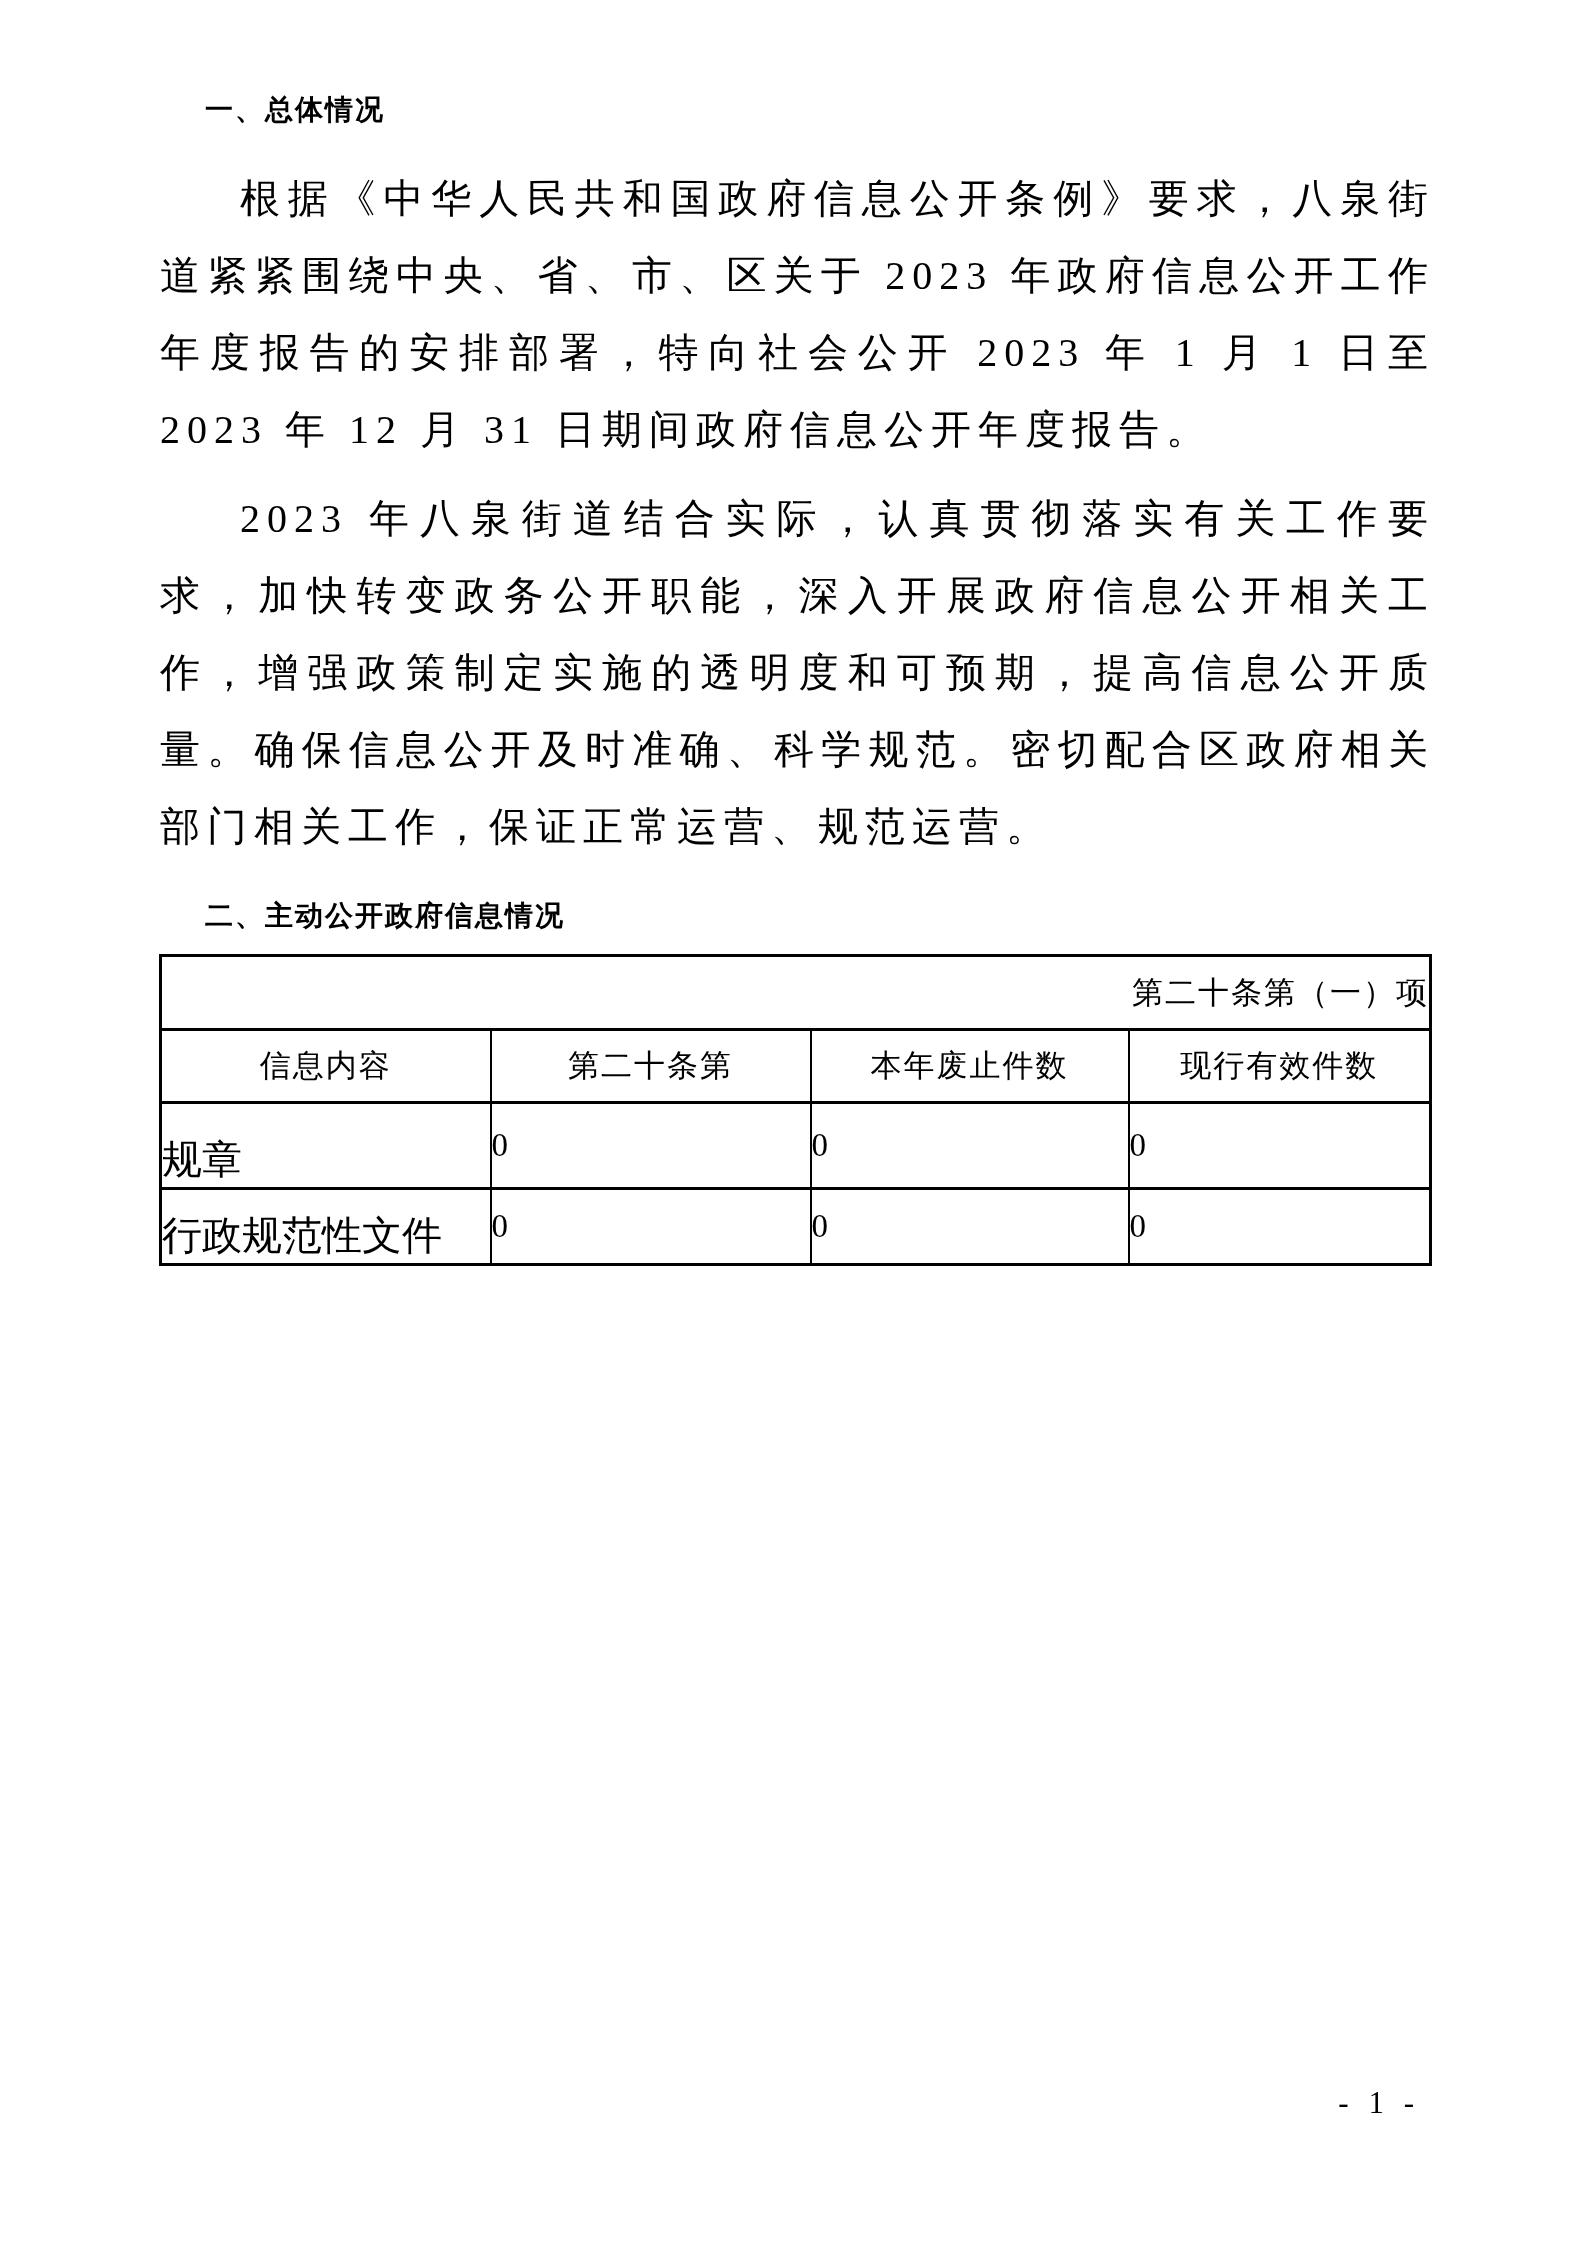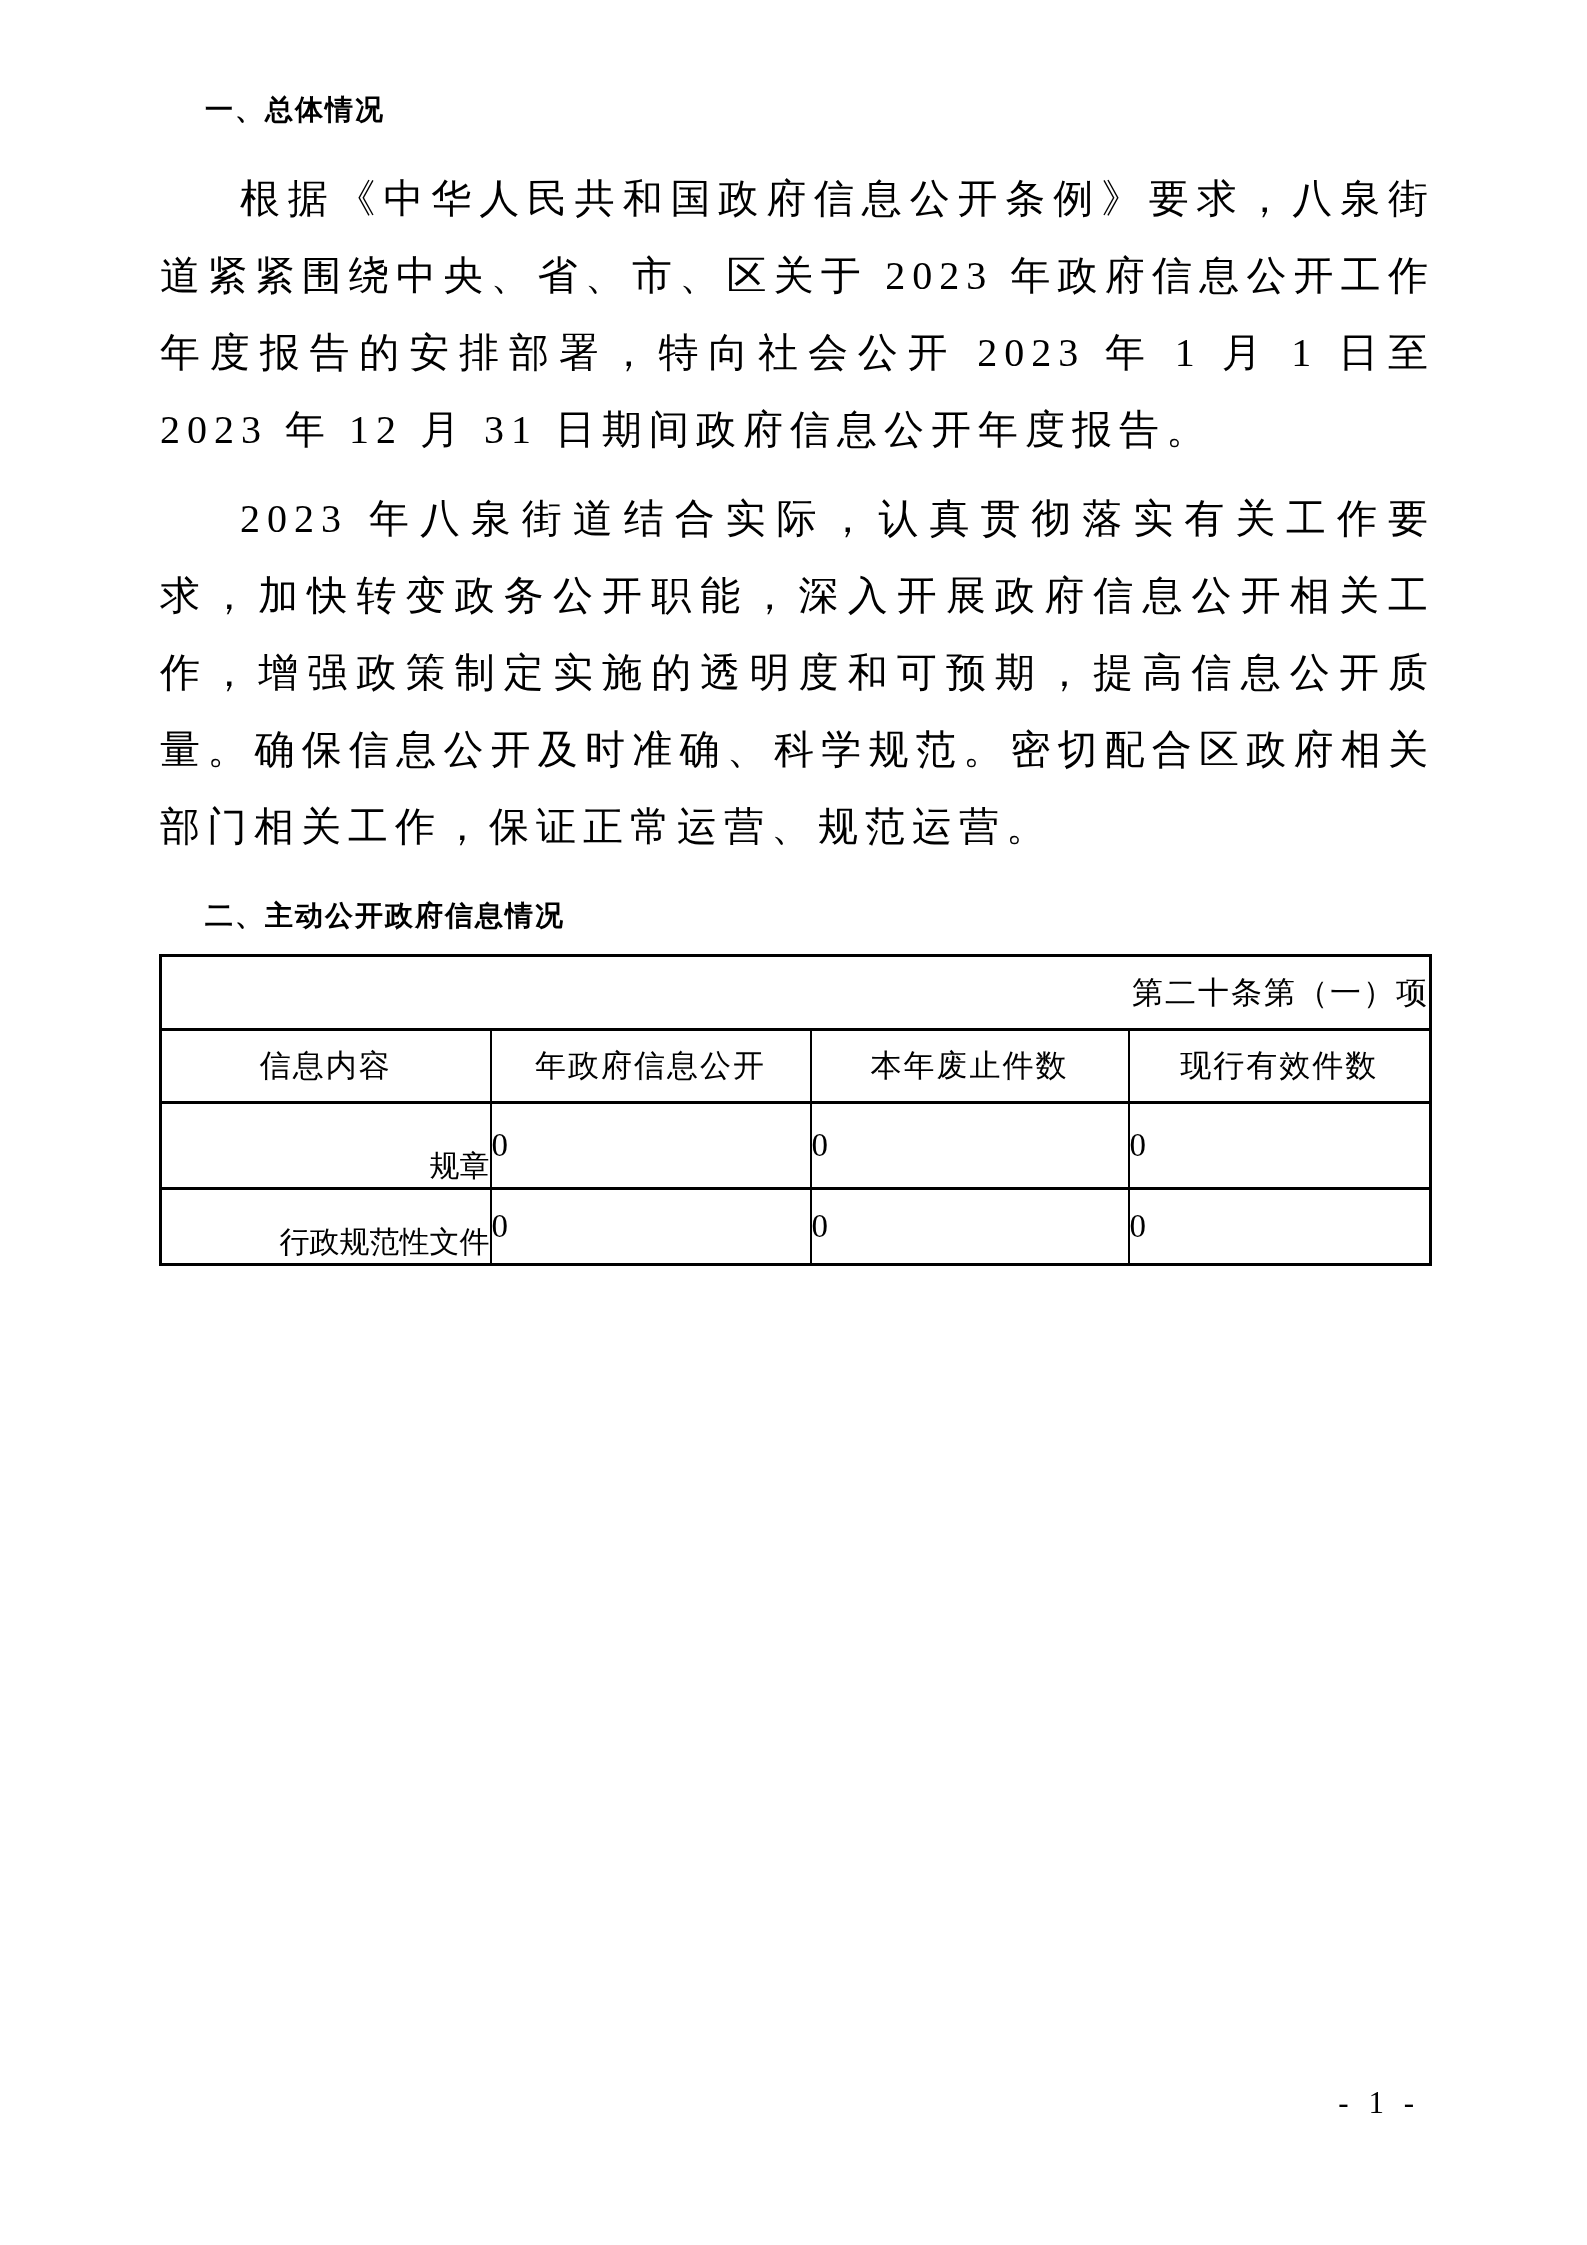--- a/index.html
+++ b/index.html
@@ -85,24 +85,24 @@
   }
   .head-cell {
     text-align: center;
     vertical-align: middle;
     padding-top: 14px;
     font-family: "Liberation Serif", serif;
     letter-spacing: 2px;
   }
   .label-cell {
     vertical-align: bottom;
-    text-align: right;
+    text-align: left;
     padding: 0 0 6px 8px;
     font-family: "Liberation Sans", sans-serif;
-    font-size: 30px;
+    font-size: 40px;
   }
   .value-cell {
     vertical-align: middle;
     text-align: left;
     padding-left: 9px;
     padding-bottom: 14px;
     font-family: "Liberation Serif", serif;
     font-size: 33px;
   }
   .page-number {
@@ -136,21 +136,21 @@
         <col style="width:320px">
         <col style="width:318px">
         <col style="width:302px">
       </colgroup>
       <tbody>
         <tr class="caption-row">
           <td class="caption-cell" colspan="4">第二十条第（一）项</td>
         </tr>
         <tr class="header-row">
           <th class="head-cell">信息内容</th>
-          <th class="head-cell">年政府信息公开</th>
+          <th class="head-cell">第二十条第</th>
           <th class="head-cell">本年废止件数</th>
           <th class="head-cell">现行有效件数</th>
         </tr>
         <tr class="data-row-1">
           <td class="label-cell">规章</td>
           <td class="value-cell">0</td>
           <td class="value-cell">0</td>
           <td class="value-cell">0</td>
         </tr>
         <tr class="data-row-2">

